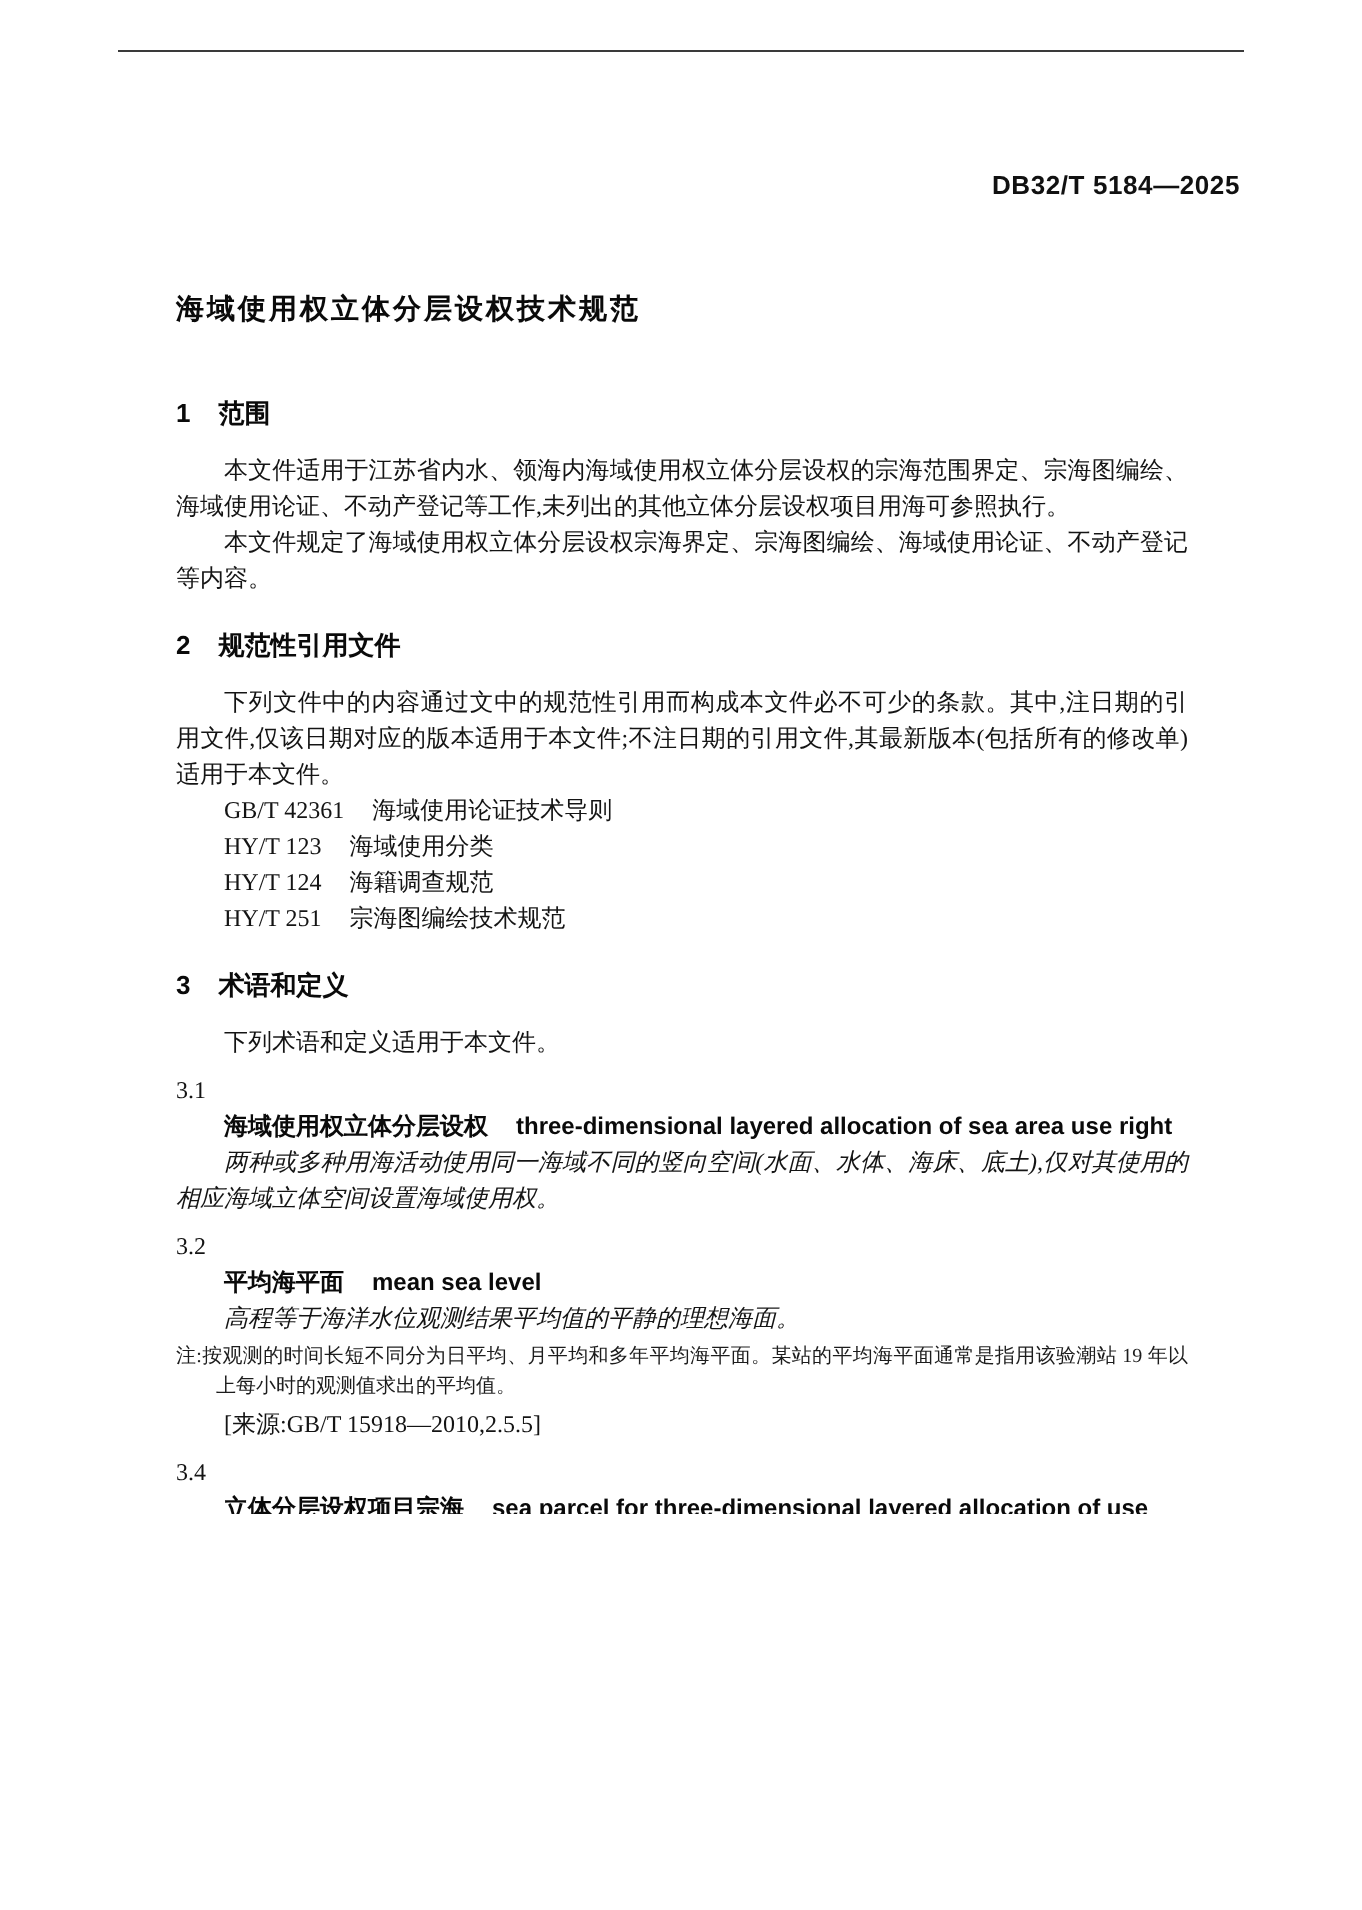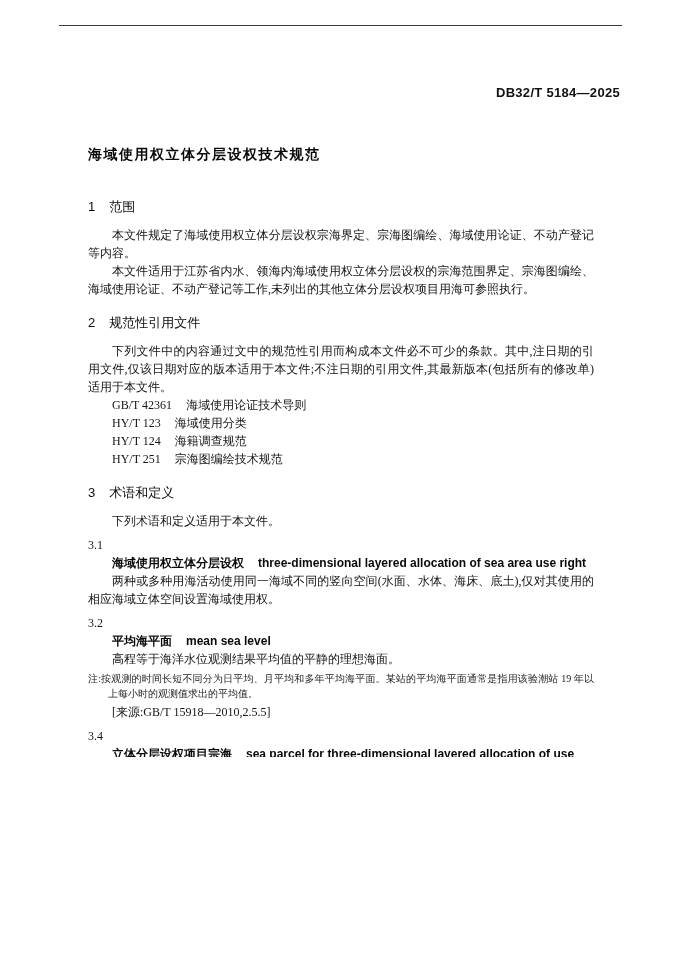--- a/index.html
+++ b/index.html
@@ -48,21 +48,21 @@
     font-weight: bold;
     font-size: 14px;
     letter-spacing: 1.5px;
     text-align: left;
     margin-bottom: 34px;
     color: #0a0a0a;
   }
 
   .sec-heading {
     font-family: "Liberation Sans", "DejaVu Sans", sans-serif;
-    font-weight: normal;
+    font-weight: bold;
     font-size: 13px;
     line-height: 17px;
     margin: 0 0 11px 0;
     color: #0a0a0a;
   }
   .section + .section .sec-heading { margin-top: 16px; }
   .sec-num { margin-right: 14px; }
 
   p { margin: 0; }
 
@@ -96,20 +96,21 @@
     text-indent: 2em;
     color: #0a0a0a;
   }
   .term-en { margin-left: 14px; }
 
   .def {
     font-size: 12px;
     line-height: 18px;
     text-indent: 2em;
     text-align: justify;
+    font-style: italic;
   }
 
   .note {
     font-size: 10px;
     line-height: 15px;
     margin-top: 3px;
     padding-left: 20px;
     text-indent: -20px;
     text-align: justify;
     color: #1c1c1c;
@@ -140,22 +141,22 @@
   <div class="doc-number">DB32/T 5184—2025</div>
 
   <div class="content">
 
     <div class="title">海域使用权立体分层设权技术规范</div>
 
     <div class="section">
       <div class="sec-heading">
         <span class="sec-num">1</span><span>范围</span>
       </div>
+      <p class="para">本文件适用于江苏省内水、领海内海域使用权立体分层设权的宗海范围界定、宗海图编绘、海域使用论证、不动产登记等工作,未列出的其他立体分层设权项目用海可参照执行。</p>
       <p class="para">本文件规定了海域使用权立体分层设权宗海界定、宗海图编绘、海域使用论证、不动产登记等内容。</p>
-      <p class="para">本文件适用于江苏省内水、领海内海域使用权立体分层设权的宗海范围界定、宗海图编绘、海域使用论证、不动产登记等工作,未列出的其他立体分层设权项目用海可参照执行。</p>
     </div>
 
     <div class="section">
       <div class="sec-heading">
         <span class="sec-num">2</span><span>规范性引用文件</span>
       </div>
       <p class="para">下列文件中的内容通过文中的规范性引用而构成本文件必不可少的条款。其中,注日期的引用文件,仅该日期对应的版本适用于本文件;不注日期的引用文件,其最新版本(包括所有的修改单)适用于本文件。</p>
       <p class="ref-line">
         <span>GB/T 42361</span><span class="ref-title">海域使用论证技术导则</span>
       </p>

